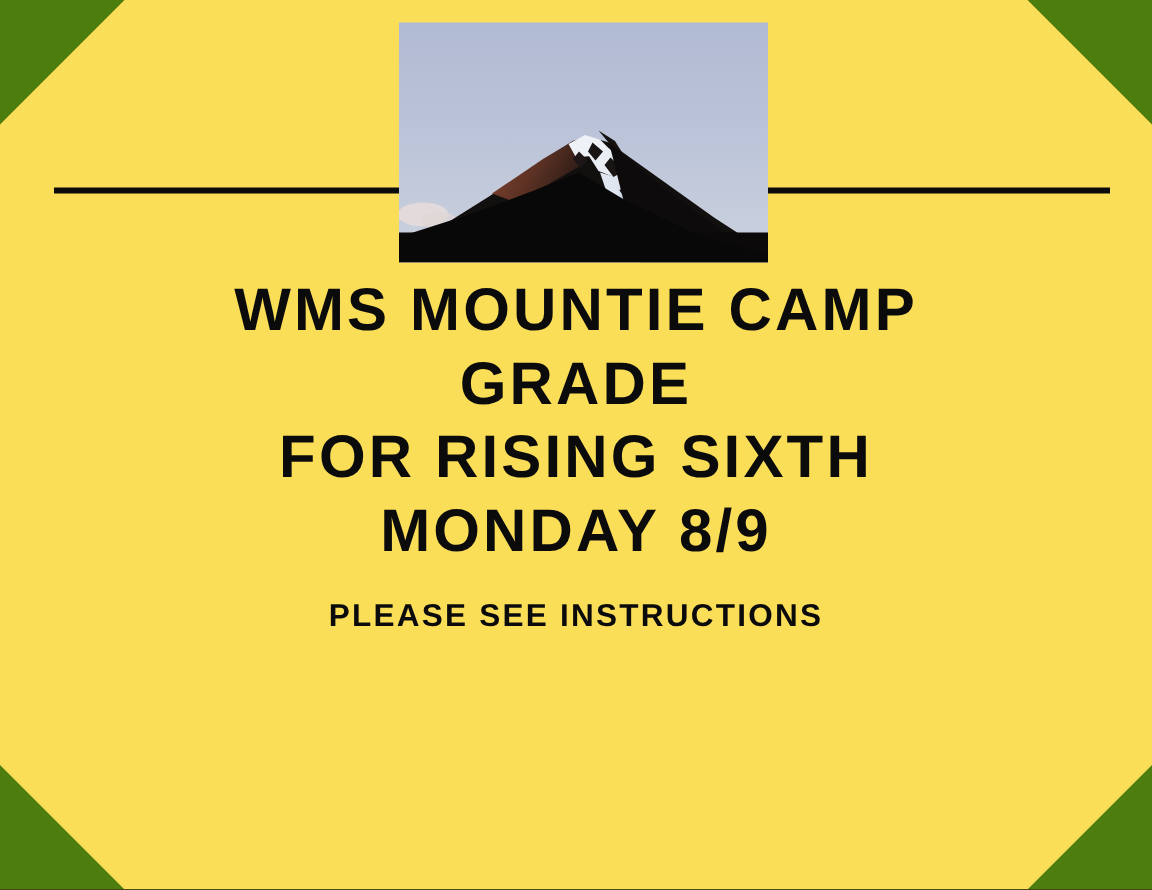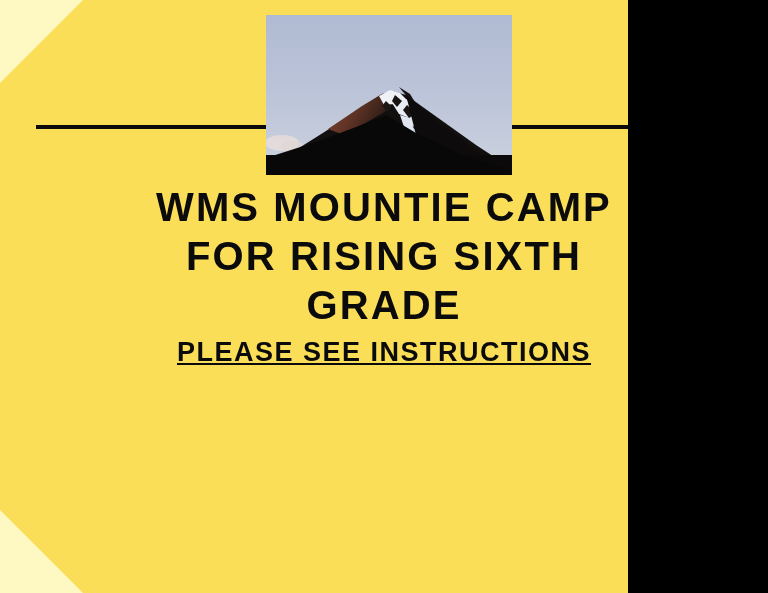--- a/index.html
+++ b/index.html
@@ -7,23 +7,23 @@
     margin: 0;
     padding: 0;
     background: #000000;
   }
   body {
     font-family: "Liberation Sans", sans-serif;
   }
 
   .flyer {
     position: relative;
-    width: 628px;
+    width: 768px;
     height: 593px;
-    background: #fef9c3;
+    background: #4d7c0f;
     overflow: hidden;
   }
 
   
   .plate {
     position: absolute;
     inset: 0;
     background: #FBDE58;
     -webkit-clip-path: polygon(
        83px 0px,
@@ -84,27 +84,26 @@
     line-height: 49px;
     letter-spacing: 2.1px;
     text-transform: uppercase;
     white-space: nowrap;
   }
 
   .subline {
     color: #0B0B0B;
     font-family: "Liberation Sans", sans-serif;
     font-weight: bold;
-    font-size: 27px;
+    font-size: 21px;
     line-height: 37px;
     letter-spacing: 1.5px;
     text-transform: uppercase;
     white-space: nowrap;
-    margin-top: 4px;
-    text-decoration: underline;
+    margin-top: 13px;
   }
 </style>
 </head>
 <body>
 
 <div class="flyer">
 
   <div class="plate"></div>
 
   <div class="rule"></div>
@@ -147,18 +146,19 @@
 
       <path d="M 140,80 L 176,110 L 214,138 L 246,160 L 160,160 Z" fill="#0d0b0b"></path>
 
       <rect x="0" y="140" width="246" height="20" fill="#0b0909"></rect>
       <path d="M 0,143 L 50,127 L 90,112 L 120,100 L 150,118 L 200,142 L 246,155 L 246,160 L 0,160 Z" fill="#090808"></path>
     </svg>
   </div>
 
   <div class="copy">
     <div class="headline">WMS MOUNTIE CAMP</div>
+    <div class="headline">GRADE</div>
     <div class="headline">FOR RISING SIXTH</div>
-    <div class="headline">GRADE</div>
+    <div class="headline">MONDAY 8/9</div>
     <div class="subline">PLEASE SEE INSTRUCTIONS</div>
   </div>
 
 </div>
 
 </body></html>

